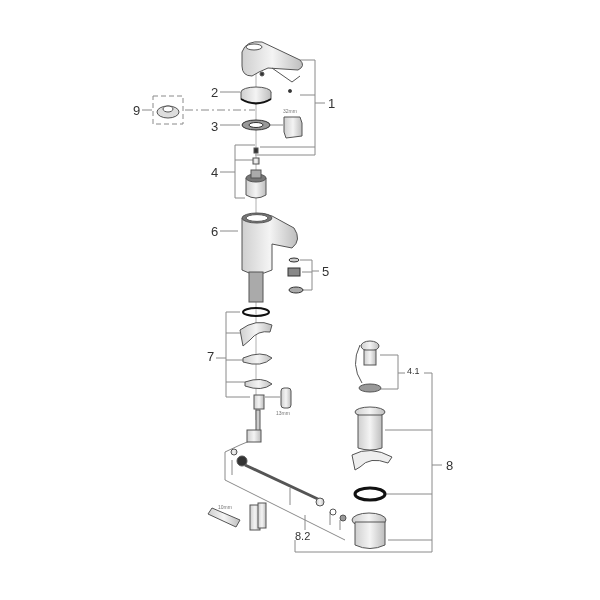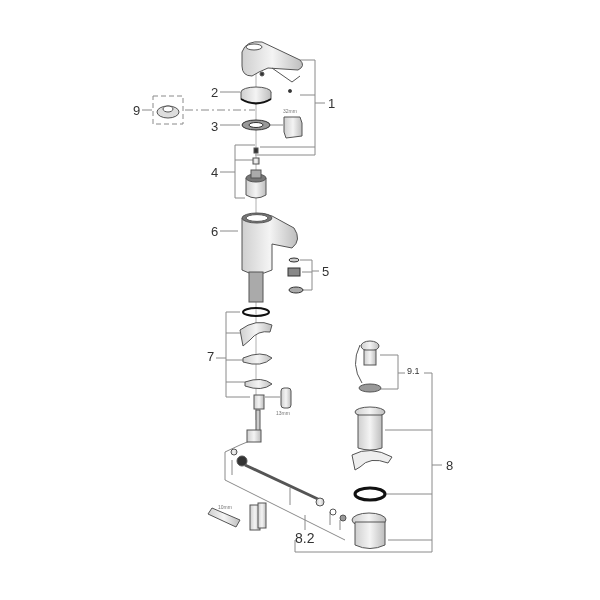--- a/index.html
+++ b/index.html
@@ -166,20 +166,20 @@
 
 
 <span class="lbl" style="left:328px;top:97px;">1</span>
 <span class="lbl" style="left:211px;top:86px;">2</span>
 <span class="lbl" style="left:211px;top:120px;">3</span>
 <span class="lbl" style="left:211px;top:166px;">4</span>
 <span class="lbl" style="left:322px;top:265px;">5</span>
 <span class="lbl" style="left:211px;top:225px;">6</span>
 <span class="lbl" style="left:207px;top:350px;">7</span>
 <span class="lbl" style="left:446px;top:459px;">8</span>
-<span class="lbl" style="left:407px;top:367px;font-size:9px;">9.1</span>
-<span class="lbl" style="left:295px;top:531px;font-size:14px;">8.2</span>
+<span class="lbl" style="left:407px;top:367px;font-size:9px;">4.1</span>
+<span class="lbl" style="left:295px;top:531px;font-size:11px;">8.2</span>
 <span class="lbl" style="left:133px;top:104px;">9</span>
 
 <span class="small" style="left:283px;top:109px;">32mm</span>
 <span class="small" style="left:276px;top:411px;">13mm</span>
 <span class="small" style="left:218px;top:505px;">10mm</span>
 </div>
 
 </body></html>

